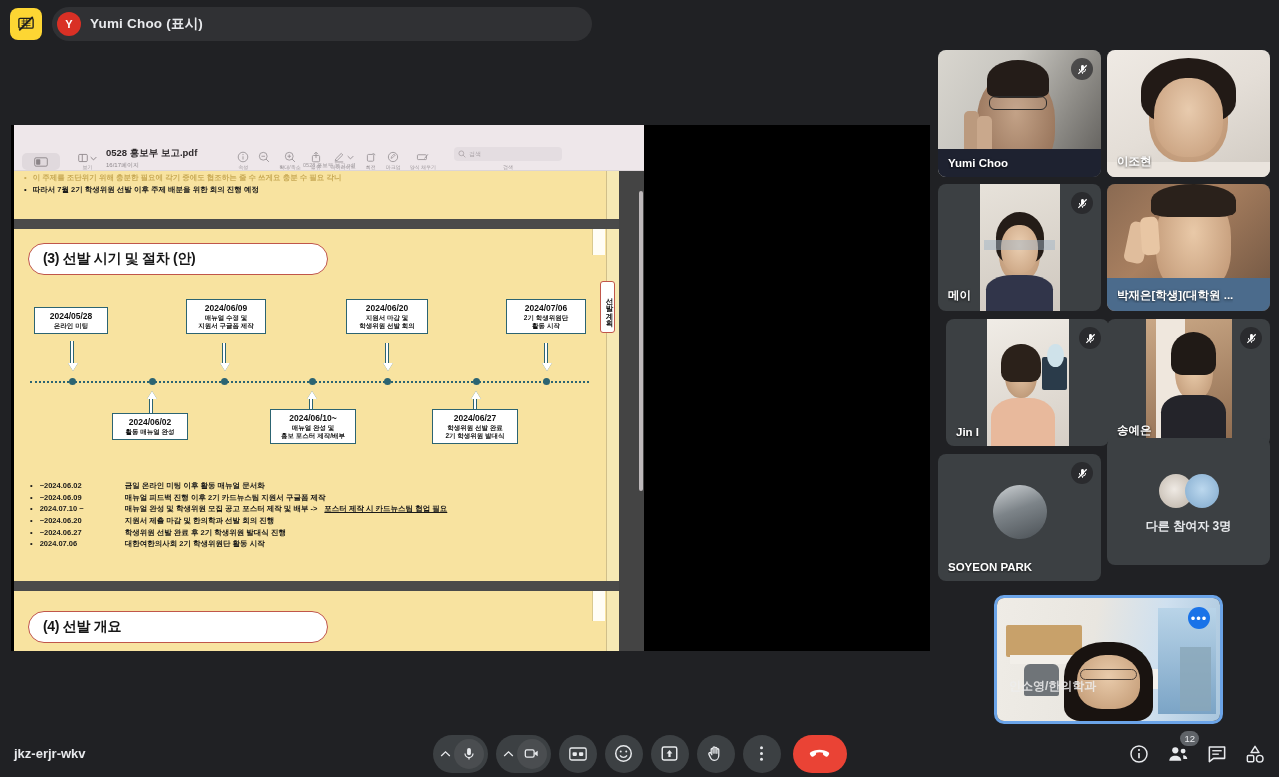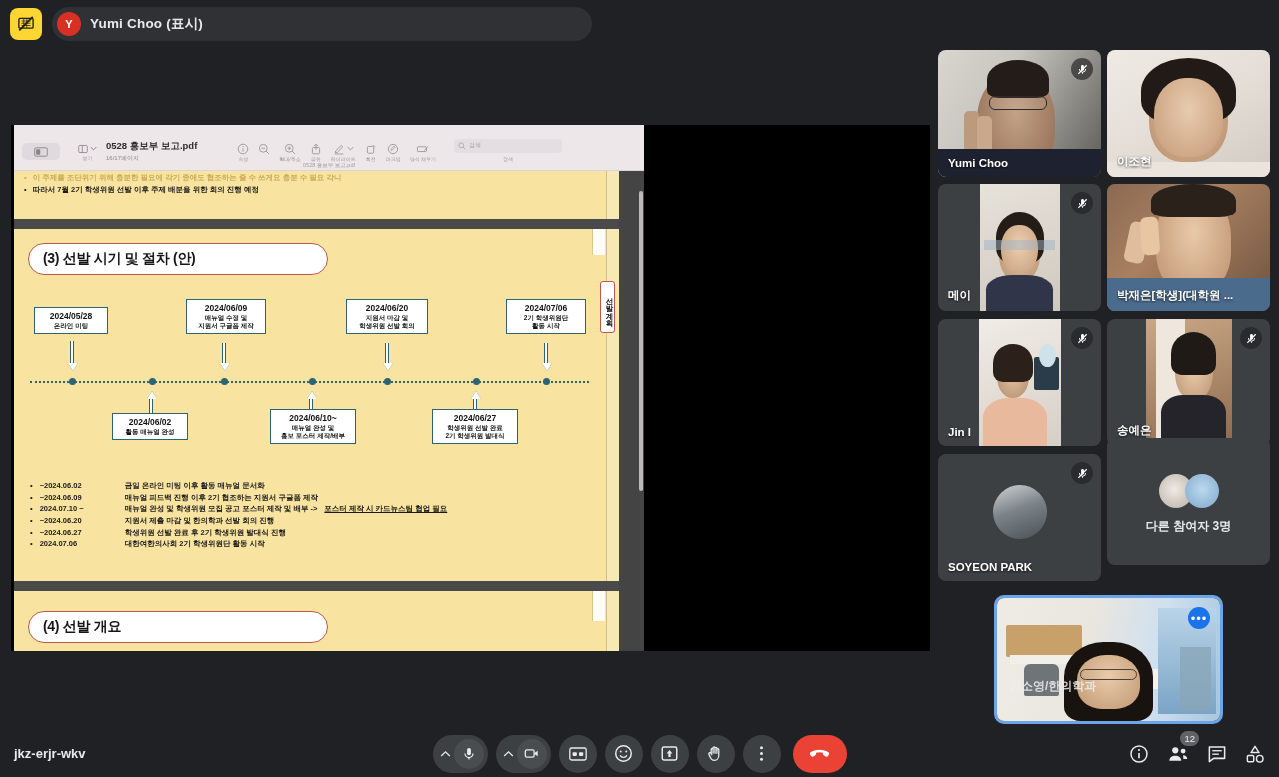--- a/index.html
+++ b/index.html
@@ -43,21 +43,21 @@
     background: #000;
   }
   
   .preview-window {
     position: absolute; left: 3px; top: 0px; width: 630px; height: 526px;
     background: #efe9ec; overflow: hidden;
     display: flex; flex-direction: column;
   }
   .pv-toolbar {
     height: 46px; background: #eee7ea; border-bottom: 1px solid #dcd5d8;
-    display: flex; align-items: center; padding: 5px 8px 0 8px; position: relative;
+    display: flex; align-items: flex-end; padding: 5px 8px 0 8px; position: relative;
   }
   .pv-group { display: flex; flex-direction: column; align-items: center; }
   .pv-icon-label { font-size: 5px; color: #9c969a; margin-top: 1px; white-space: nowrap; }
   .pv-sidebar-btn {
     width: 38px; height: 17px; border-radius: 5px; background: #e0d9dd;
     display: flex; align-items: center; justify-content: center; margin-top: 3px;
   }
   .pv-viewmenu { display: flex; align-items: center; gap: 2px; margin-top: 4px; }
   .pv-doc-title { display: flex; flex-direction: column; margin-left: 9px; margin-top: 2px; }
   .pv-doc-name { font-size: 9.5px; color: #2f2b2d; font-weight: bold; }
@@ -483,21 +483,21 @@
 
             <div class="bullets-block">
               <div class="bl-row">
                 <span>•</span>
                 <span class="bl-date">~2024.06.02</span>
                 <span>금일 온라인 미팅 이후 활동 매뉴얼 문서화</span>
               </div>
               <div class="bl-row">
                 <span>•</span>
                 <span class="bl-date">~2024.06.09</span>
-                <span>매뉴얼 피드백 진행 이후 2기 협조하는 지원서 구글폼 제작</span>
+                <span>매뉴얼 피드백 진행 이후 2기 카드뉴스팀 지원서 구글폼 제작</span>
               </div>
               <div class="bl-row">
                 <span>•</span>
                 <span class="bl-date">2024.07.10 ~</span>
                 <span>매뉴얼 완성 및 학생위원 모집 공고 포스터 제작 및 배부 -&gt; </span>
                   <span class="bl-under">포스터 제작 시 카드뉴스팀 협업 필요</span>
               </div>
               <div class="bl-row">
                 <span>•</span>
                 <span class="bl-date">~2024.06.20</span>
@@ -590,21 +590,21 @@
       <div class="vidfill" style="background:linear-gradient(135deg,#8a6a52 0%,#a98060 40%,#6d5340 100%);">
         <div style="position:absolute;left:30%;top:6%;width:46%;height:80%;border-radius:44% 44% 40% 40%;background:radial-gradient(ellipse at 50% 40%,#e9c9a8,#bc9270);"></div>
         <div style="position:absolute;left:27%;top:0%;width:52%;height:26%;border-radius:50% 50% 20% 20%;background:#2a211b;"></div>
         <div style="position:absolute;left:12%;top:30%;width:12%;height:32%;border-radius:6px;background:#e0bd9c;transform:rotate(12deg);"></div>
         <div style="position:absolute;left:21%;top:26%;width:11%;height:30%;border-radius:6px;background:#e8c6a4;transform:rotate(-4deg);"></div>
         <div style="position:absolute;left:0;bottom:0;width:100%;height:26%;background:#4b6b8c;"></div>
       </div>
       <div class="tile-name">박재은[학생](대학원 ...</div>
     </div>
 
-    <div class="tile" style="left:0;top:269px;width:163px;height:127px;text-align:right;">
+    <div class="tile" style="left:8px;top:269px;width:163px;height:127px;text-align:right;">
       <div class="vid-inner" style="width:82px;background:linear-gradient(160deg,#f0ece6,#d6cfc6);">
         <div style="position:absolute;left:22%;top:26%;width:40%;height:36%;border-radius:46%;background:radial-gradient(ellipse at 50% 42%,#e7c7a7,#b08a69);"></div>
         <div style="position:absolute;left:18%;top:20%;width:48%;height:30%;border-radius:50% 50% 25% 25%;background:#2b211a;"></div>
         <div style="position:absolute;left:5%;bottom:0;width:78%;height:38%;border-radius:40% 40% 0 0;background:#e8b99c;"></div>
         <div style="position:absolute;right:2%;top:30%;width:30%;height:26%;background:#2a3b4a;border-radius:2px;"></div>
         <div style="position:absolute;right:6%;top:20%;width:20%;height:18%;border-radius:50%;background:#cfe2ea;"></div>
       </div>
       <div class="mute-badge">
         <svg width="13" height="13" viewBox="0 0 20 20">
           <path d="M10 3.2a2.2 2.2 0 0 1 2.2 2.2v4.4a2.2 2.2 0 0 1-4.4 0V5.4A2.2 2.2 0 0 1 10 3.2z" fill="#fff"></path>

